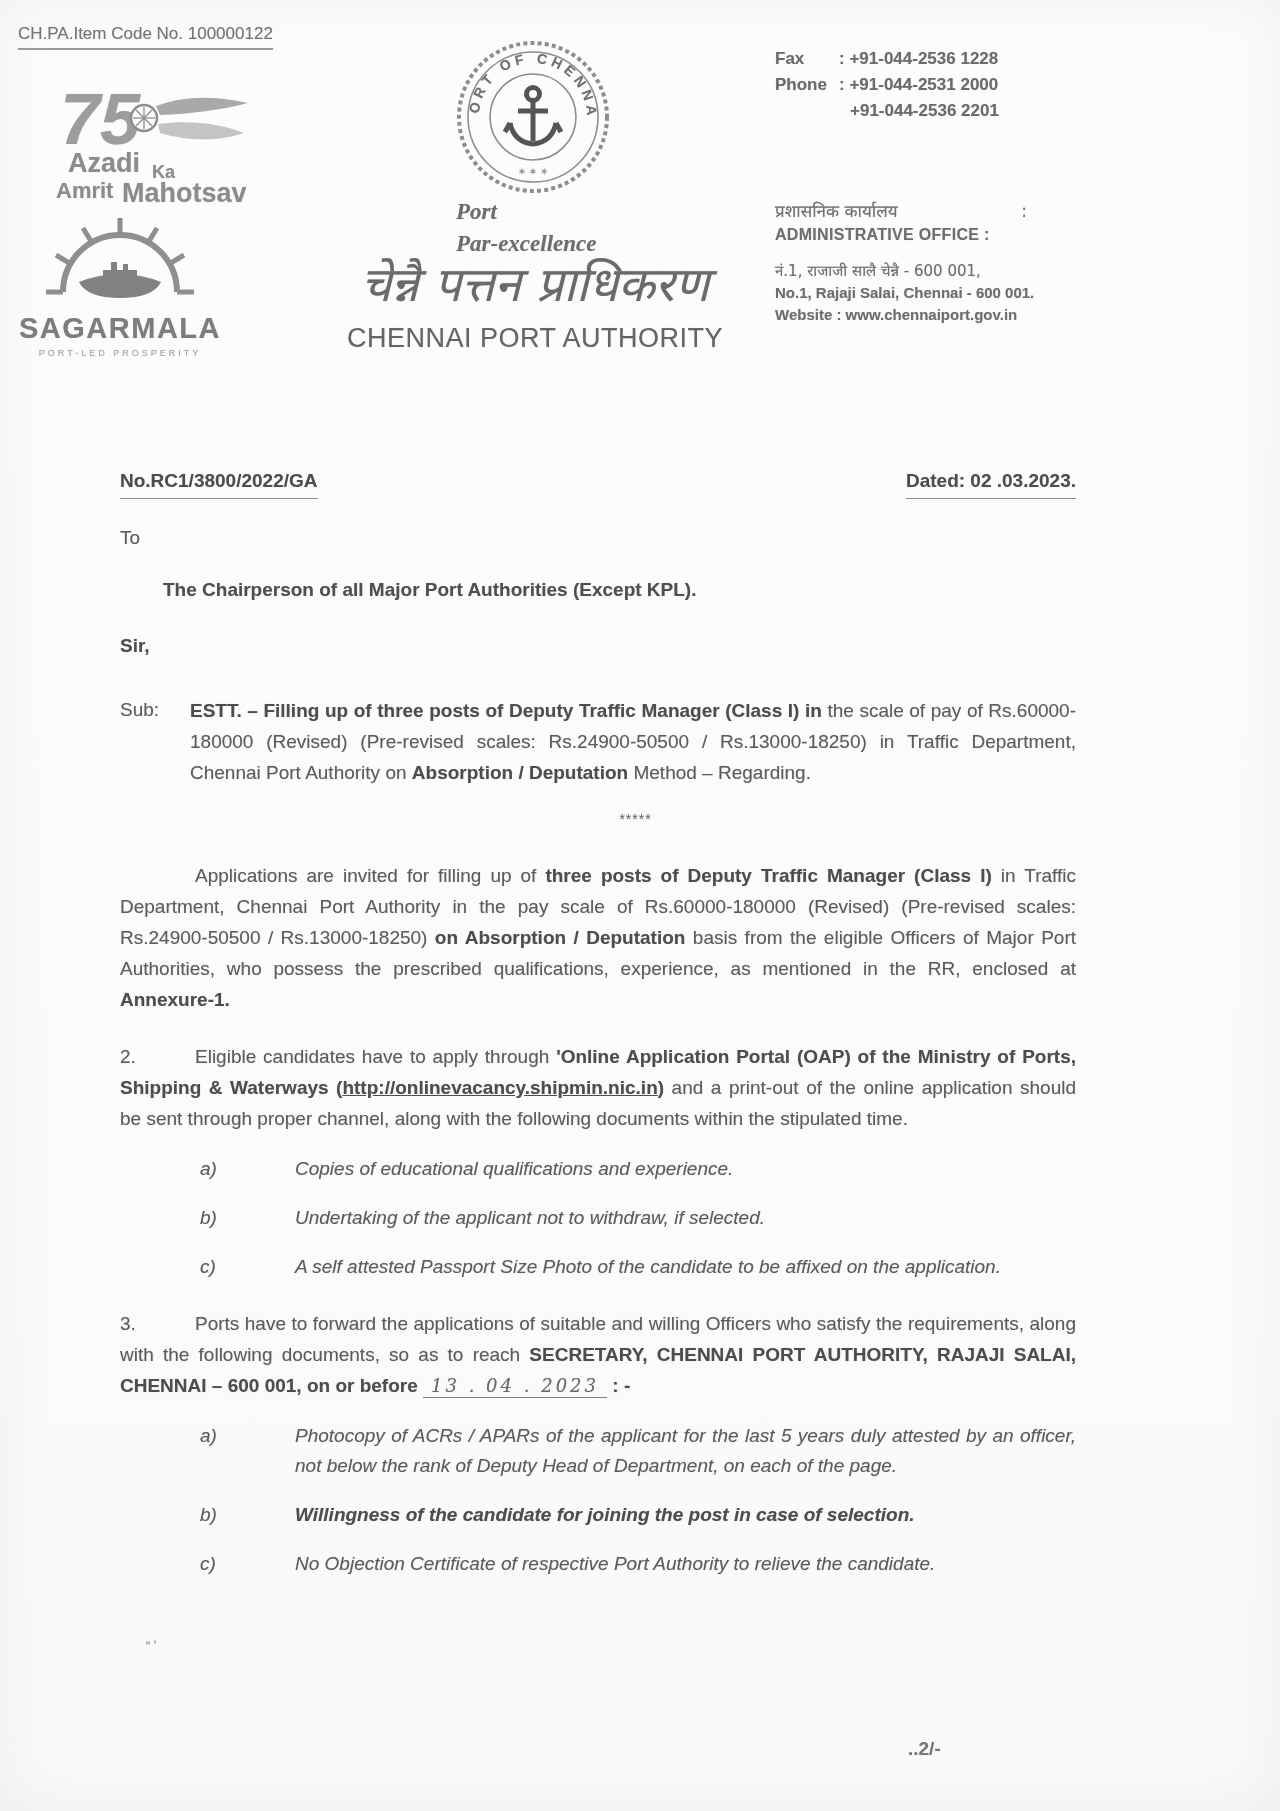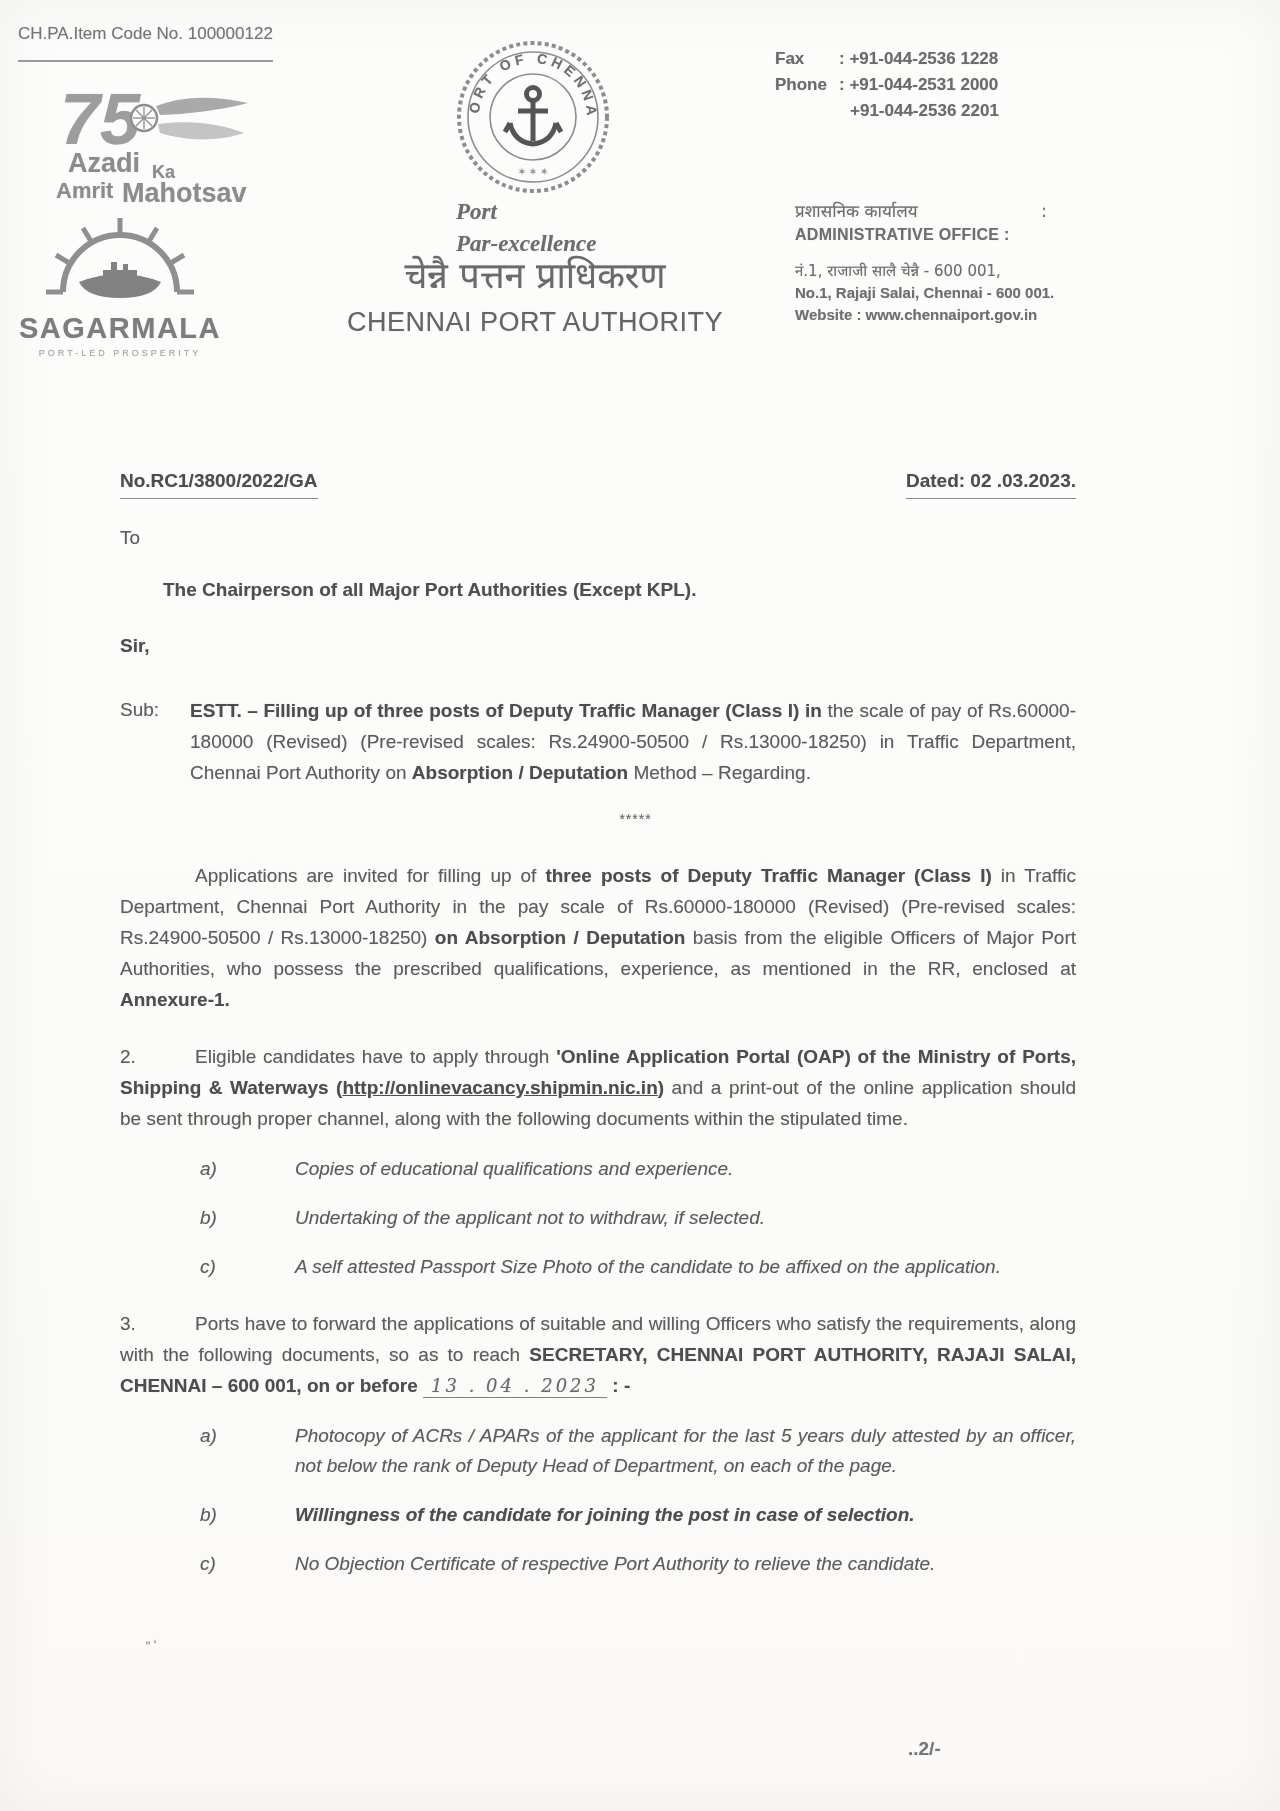--- a/index.html
+++ b/index.html
@@ -7,34 +7,34 @@
     position:relative;width:1280px;height:1811px;margin:0 auto;
     background:linear-gradient(180deg,#fcfcfb 0%,#fbfbf9 60%,#faf9f7 100%);
     overflow:hidden;
     font-family:"Liberation Sans","DejaVu Sans",sans-serif;
     color:#5c5c5c;
     box-shadow:inset 0 0 60px rgba(120,120,120,.08);
   }
   .page *{text-shadow:0 0 1px rgba(110,110,110,.40);}
   
   .item-code{position:absolute;left:18px;top:24px;font-size:17px;color:#757575;}
-  .item-code span{border-bottom:2px solid #9a9a9a;padding-bottom:17px;}
+  .item-code span{border-bottom:2px solid #9a9a9a;padding-bottom:5px;}
   .azadi{position:absolute;left:52px;top:76px;}
   .sagarmala{position:absolute;left:18px;top:214px;width:204px;text-align:center;}
   .sagarmala-title{font-size:29px;font-weight:bold;letter-spacing:1.5px;color:#7d7d7d;margin-top:2px;}
   .sagarmala-tagline{font-size:9px;letter-spacing:3px;color:#ababab;margin-top:3px;}
   .seal{position:absolute;left:452px;top:36px;}
   .motto{position:absolute;left:456px;top:196px;font-family:"Liberation Serif","DejaVu Serif",serif;font-style:italic;font-weight:bold;font-size:23px;color:#6d6d6d;line-height:32px;}
   .orgnames{position:absolute;left:300px;top:250px;width:470px;text-align:center;}
-  .org-hindi{font-size:36px;color:#6a6a6a;font-family:"DejaVu Sans",sans-serif;}
+  .org-hindi{font-size:48px;color:#6a6a6a;font-family:"DejaVu Sans",sans-serif;font-style:italic;}
   .org-english{font-size:27px;font-weight:normal;letter-spacing:.5px;color:#656565;margin-top:8px;}
   .contact{position:absolute;left:775px;top:46px;font-size:17px;font-weight:bold;color:#6b6b6b;line-height:26px;}
   .contact-row{display:grid;grid-template-columns:64px auto;}
   .contact-row .cont{padding-left:11px;}
-  .office{position:absolute;left:795px;top:200px;font-size:16px;color:#6e6e6e;line-height:23px;}
+  .office{position:absolute;left:775px;top:200px;font-size:16px;color:#6e6e6e;line-height:23px;}
   .office-row1{display:flex;justify-content:space-between;width:252px;font-family:"DejaVu Sans",sans-serif;font-size:17px;}
   .office-en{font-weight:bold;letter-spacing:.3px;}
   .office-addr{margin-top:14px;font-size:15px;font-weight:bold;line-height:22px;}
   .office-addr .hi{font-family:"DejaVu Sans",sans-serif;font-weight:normal;}
   
   .body{position:absolute;left:120px;top:466px;width:956px;font-size:19px;line-height:30px;}
   .refrow{display:flex;justify-content:space-between;align-items:baseline;}
   .refno,.dated{font-weight:bold;color:#4d4d4d;border-bottom:1.6px solid #8a8a8a;padding-bottom:2px;}
   .to{margin-top:24px;}
   .addressee{margin-top:22px;margin-left:43px;font-weight:bold;color:#4f4f4f;}

